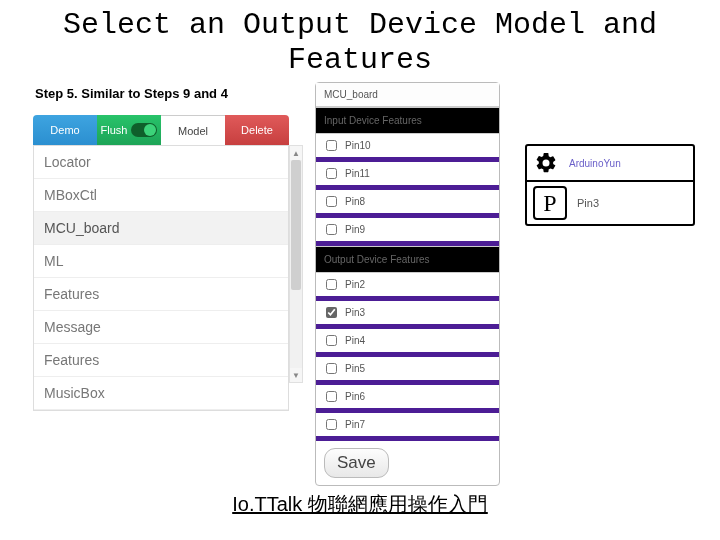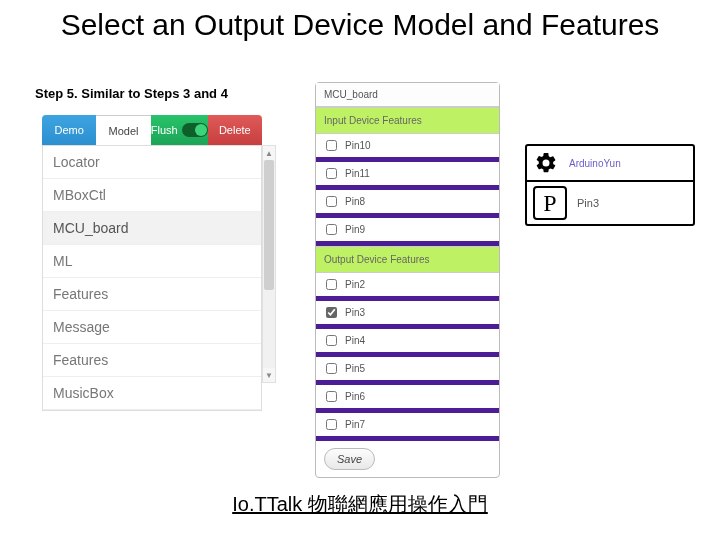--- a/index.html
+++ b/index.html
@@ -11,35 +11,36 @@
     position: relative;
     overflow: hidden;
   }
   .title {
     text-align: center;
     font-size: 30px;
     font-weight: 400;
     padding: 8px 60px 0 60px;
     line-height: 1.15;
     color: #000;
+    font-family: Liberation Mono, monospace;
   }
   .step-text {
     position: absolute;
     top: 86px;
     left: 35px;
     font-size: 13px;
     font-weight: bold;
     color: #000;
   }
   
   .left-panel {
     position: absolute;
     top: 115px;
-    left: 42px;
-    width: 220px;
+    left: 33px;
+    width: 256px;
   }
   .tabbar {
     display: flex;
     width: 100%;
     height: 30px;
     border-radius: 4px 4px 0 0;
     overflow: hidden;
     font-size: 11px;
     color: #fff;
   }
@@ -107,21 +108,21 @@
     color:#555;
   }
   .mid-header {
     padding:6px 8px;
     border-bottom:1px solid #ccc;
     background:#fdfdfd;
     color:#555;
     font-size:10px;
   }
   .mid-section-title {
-    background:#bef264;
+    background:#000000;
     padding:7px 8px;
     border-top:1px solid #ccc;
     border-bottom:1px solid #ccc;
     color:#666;
   }
   .feat-row {
     display:flex; align-items:center;
     padding:6px 10px; gap:8px;
     border-bottom:5px solid #4c1d95;
   }
@@ -129,24 +130,23 @@
     width:11px; height:11px; accent-color:#666;
   }
   .save-row {
     padding:7px 8px;
   }
   .save-btn {
     background:linear-gradient(#fdfdfd,#e8e8e8);
     border:1px solid #bbb;
     border-radius:11px;
     padding:4px 12px;
-    font-size:11px;
+    font-size:17px;
     color:#444;
     cursor:pointer;
-    font-style:italic;
   }
 
   
   .right-box {
     position:absolute;
     top:144px;
     left:525px;
     width:170px;
     border:2px solid #000;
     border-radius:3px;
@@ -176,30 +176,30 @@
     text-align:center;
     font-size:20px;
     color:#000;
     text-decoration: underline;
   }
 </style>
 </head>
 <body>
 
 <h1 class="title">Select an Output Device Model and Features</h1>
-<div class="step-text">Step 5. Similar to Steps 3 and 4</div>
+<div class="step-text">Step 5. Similar to Steps 9 and 4</div>
 
 <div class="left-panel">
   <div class="tabbar">
     <div class="tab tab-blue">Demo</div>
-    <div class="tab tab-active">Model</div>
     <div class="tab tab-green">
       <span>Flush</span>
       <span class="toggle-pill"></span>
     </div>
+    <div class="tab tab-active">Model</div>
     <div class="tab tab-red">Delete</div>
   </div>
   <div class="model-list" id="model-list">
       <div class="model-item">Locator</div>
       <div class="model-item">MBoxCtl</div>
       <div class="model-item selected">MCU_board</div>
       <div class="model-item">ML</div>
       <div class="model-item">Features</div>
       <div class="model-item">Message</div>
       <div class="model-item">Features</div>

